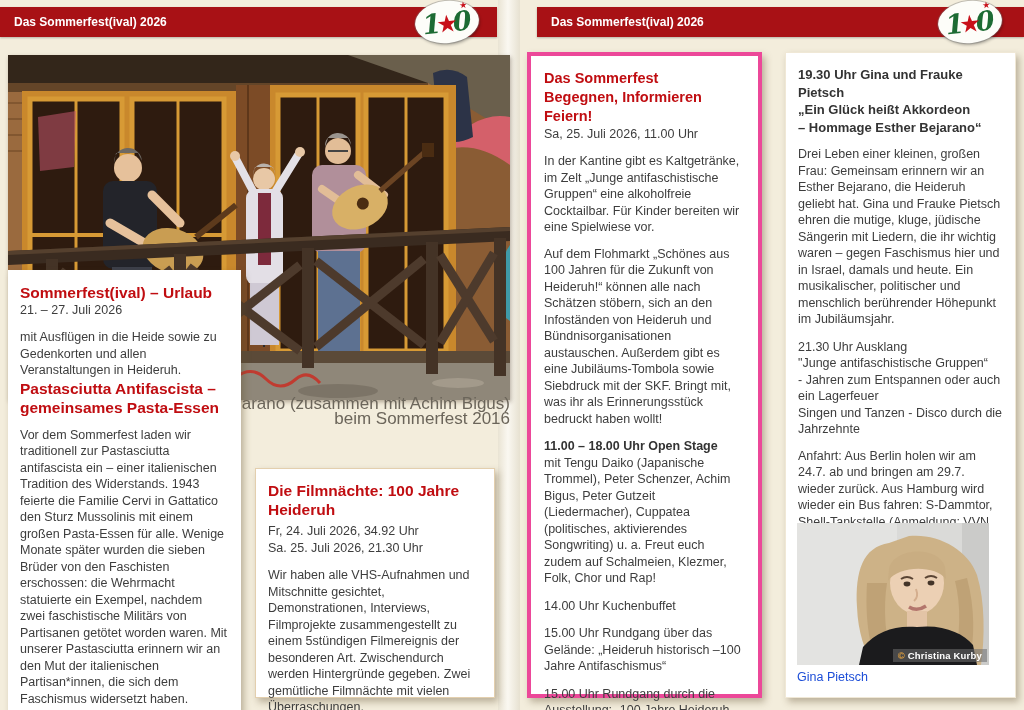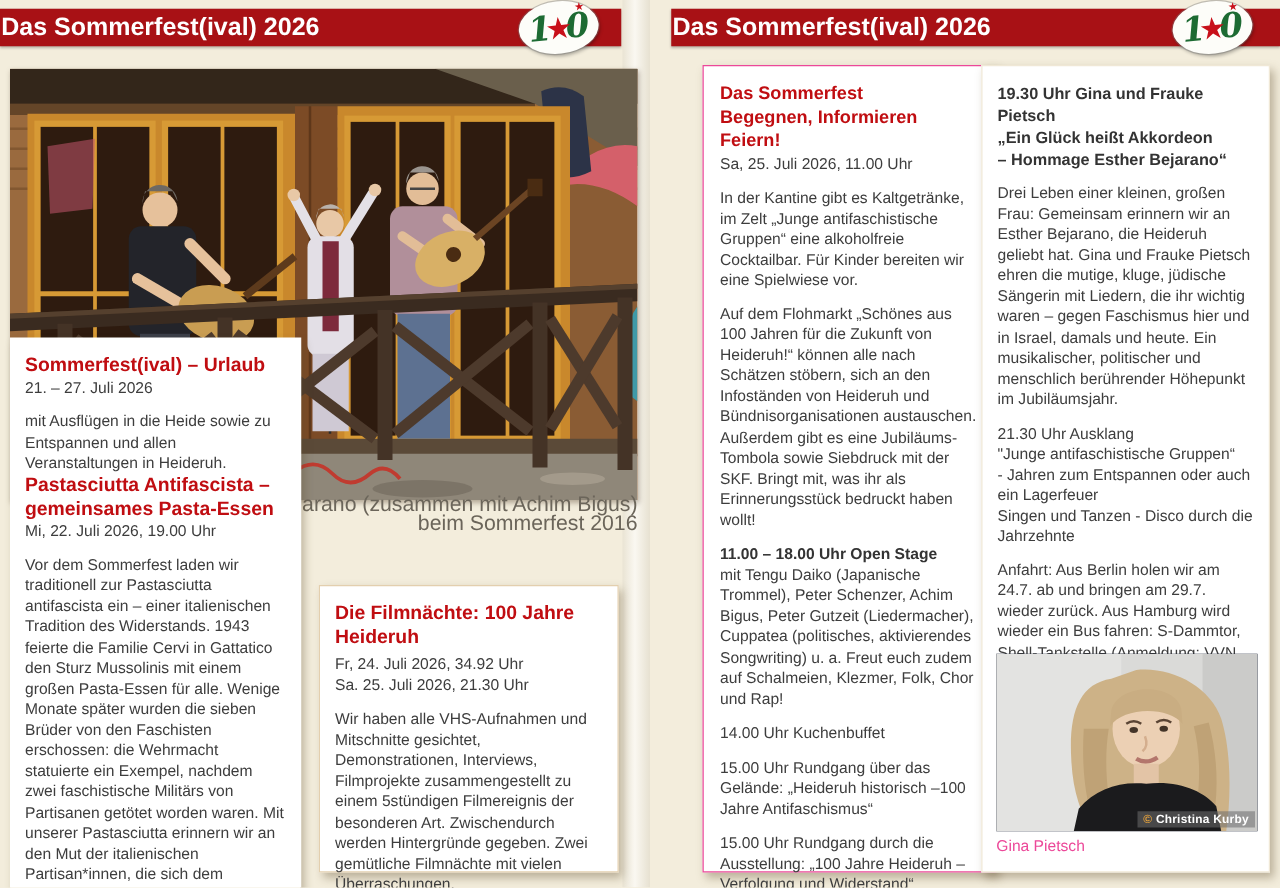--- a/index.html
+++ b/index.html
@@ -4,21 +4,21 @@
 <style>
   * { margin:0; padding:0; box-sizing:border-box; }
   html,body { width:1024px; height:710px; }
   body { font-family:"Liberation Sans","DejaVu Sans",sans-serif; background:#f3eddc; position:relative; overflow:hidden; }
   #stage { position:absolute; inset:0; width:1024px; height:710px; }
 
   .page-gap { position:absolute; top:0; left:498px; width:22px; height:710px;
     background:linear-gradient(90deg, rgba(0,0,0,0.04), rgba(255,255,255,0.6) 45%, rgba(0,0,0,0.05)); }
 
   .header-bar { position:absolute; top:7px; height:30px; background:#a81115; color:#fff;
-    font-weight:bold; font-size:20px; line-height:30px; padding-left:1px;
+    font-weight:bold; font-size:12px; line-height:30px; padding-left:14px;
     box-shadow:0 1px 2px rgba(0,0,0,0.25); }
   .header-bar.left { left:0; width:497px; }
   .header-bar.right { left:537px; width:487px; }
 
   .logo { position:absolute; top:1px; width:64px; height:42px; background:#fdfdf9;
     border-radius:50%; transform:rotate(-6deg); display:flex; align-items:center; justify-content:center;
     box-shadow:0 0 0 1px rgba(120,120,120,0.4), 1px 2px 3px rgba(0,0,0,0.3); z-index:5; }
   .logo.left { left:415px; } .logo.right { left:938px; }
   .logo .digit { font-family:"DejaVu Serif",serif; font-style:italic; font-weight:bold;
     font-size:27px; color:#1d6b33; line-height:1; }
@@ -26,36 +26,36 @@
   .logo .ministar { position:absolute; top:1px; right:10px; color:#c8101a; font-size:9px; }
 
   .photo-main { position:absolute; left:8px; top:55px; width:502px; height:345px;
     box-shadow:1px 2px 4px rgba(60,40,20,0.35); }
   .photo-caption { position:absolute; left:160px; top:396px; width:350px; text-align:right;
     font-size:17px; line-height:15px; color:#6b655a; }
 
   .card { position:absolute; background:#fff; box-shadow:3px 4px 7px rgba(95,75,45,0.38); }
   .card-urlaub { left:8px; top:270px; width:233px; height:450px; padding:13px 12px; z-index:3; }
   .card-film { left:255px; top:468px; width:240px; height:230px; padding:12px; border:1px solid #e3cfae; z-index:3; }
-  .card-mid { left:562px; top:52px; width:235px; height:646px; padding:13px; border:1px solid #ec4899; }
+  .card-mid { left:527px; top:52px; width:235px; height:646px; padding:13px; border:4px solid #ec4899; }
   .card-right { left:785px; top:52px; width:231px; height:646px; padding:13px 12px; border:1px solid #f0e8d6; }
 
   .red-title { color:#c00d11; font-weight:bold; font-size:15.5px; line-height:19px; }
   .date-line { font-size:12.5px; line-height:17px; color:#3d3d3d; }
   .body-text { font-size:12.5px; line-height:16.5px; color:#3d3d3d; margin-top:10px; }
   .sched { font-size:12.5px; line-height:16.5px; color:#3d3d3d; margin-top:11px; }
   .sched.bold, .bold-black { font-weight:bold; color:#333; }
   .mt4 { margin-top:4px; } .mt14 { }
   .heading-black { font-weight:bold; font-size:13px; line-height:17.5px; color:#333; }
 
-  .portrait { position:absolute; left:11px; top:470px; width:209px; height:142px; background:#0f172a; overflow:hidden; }
+  .portrait { position:absolute; left:11px; top:470px; width:192px; height:142px; background:#7f1d1d; overflow:hidden; }
   .credit { position:absolute; right:2px; bottom:3px; background:rgba(110,110,110,0.55);
     color:#fff; font-size:9.5px; font-weight:bold; padding:1px 5px; letter-spacing:0.2px; }
   .credit .csym { color:#e8a33c; }
-  .portrait-caption { position:absolute; left:11px; top:617px; font-size:12.5px; color:#ec4899; }
+  .portrait-caption { position:absolute; left:11px; top:617px; font-size:12.5px; color:#1d4ed8; }
 </style>
 </head>
 <body>
 
 <div id="stage">
 
   <div class="page-gap"></div>
 
   <div class="header-bar left">
     <span>Das Sommerfest(ival) 2026</span>
@@ -192,23 +192,22 @@
   </div>
 
   <div class="photo-caption">
     <span style="display:block">Esther Bejarano (zusammen mit Achim Bigus)</span>
     <span style="display:block">beim Sommerfest 2016</span>
   </div>
 
   <div class="card card-urlaub">
     <div class="red-title">Sommerfest(ival) – Urlaub</div>
     <div class="date-line">21. – 27. Juli 2026</div>
-    <div class="body-text">mit Ausflügen in die Heide sowie zu Entspannen und allen Veranstaltungen in Heideruh.</div>
+    <div class="body-text">mit Ausflügen in die Heide sowie zu Gedenkorten und allen Veranstaltungen in Heideruh.</div>
     <div class="red-title mt14">Pastasciutta Antifascista – gemeinsames Pasta-Essen</div>
-    <div class="date-line">Mi, 22. Juli 2026, 19.00 Uhr</div>
     <div class="body-text">Vor dem Sommerfest laden wir traditionell zur Pastasciutta antifascista ein – einer italienischen Tradition des Widerstands. 1943 feierte die Familie Cervi in Gattatico den Sturz Mussolinis mit einem großen Pasta-Essen für alle. Wenige Monate später wurden die sieben Brüder von den Faschisten erschossen: die Wehrmacht statuierte ein Exempel, nachdem zwei faschistische Militärs von Partisanen getötet worden waren. Mit unserer Pastasciutta erinnern wir an den Mut der italienischen Partisan*innen, die sich dem Faschismus widersetzt haben.</div>
   </div>
 
   <div class="card card-film">
     <div class="red-title">Die Filmnächte: 100 Jahre Heideruh</div>
     <div class="date-line mt4">Fr, 24. Juli 2026, 34.92 Uhr</div>
     <div class="date-line">Sa. 25. Juli 2026, 21.30 Uhr</div>
     <div class="body-text">Wir haben alle VHS-Aufnahmen und Mitschnitte gesichtet, Demonstrationen, Interviews, Filmprojekte zusammengestellt zu einem 5stündigen Filmereignis der besonderen Art. Zwischendurch werden Hintergründe gegeben. Zwei gemütliche Filmnächte mit vielen Überraschungen.</div>
   </div>
 

